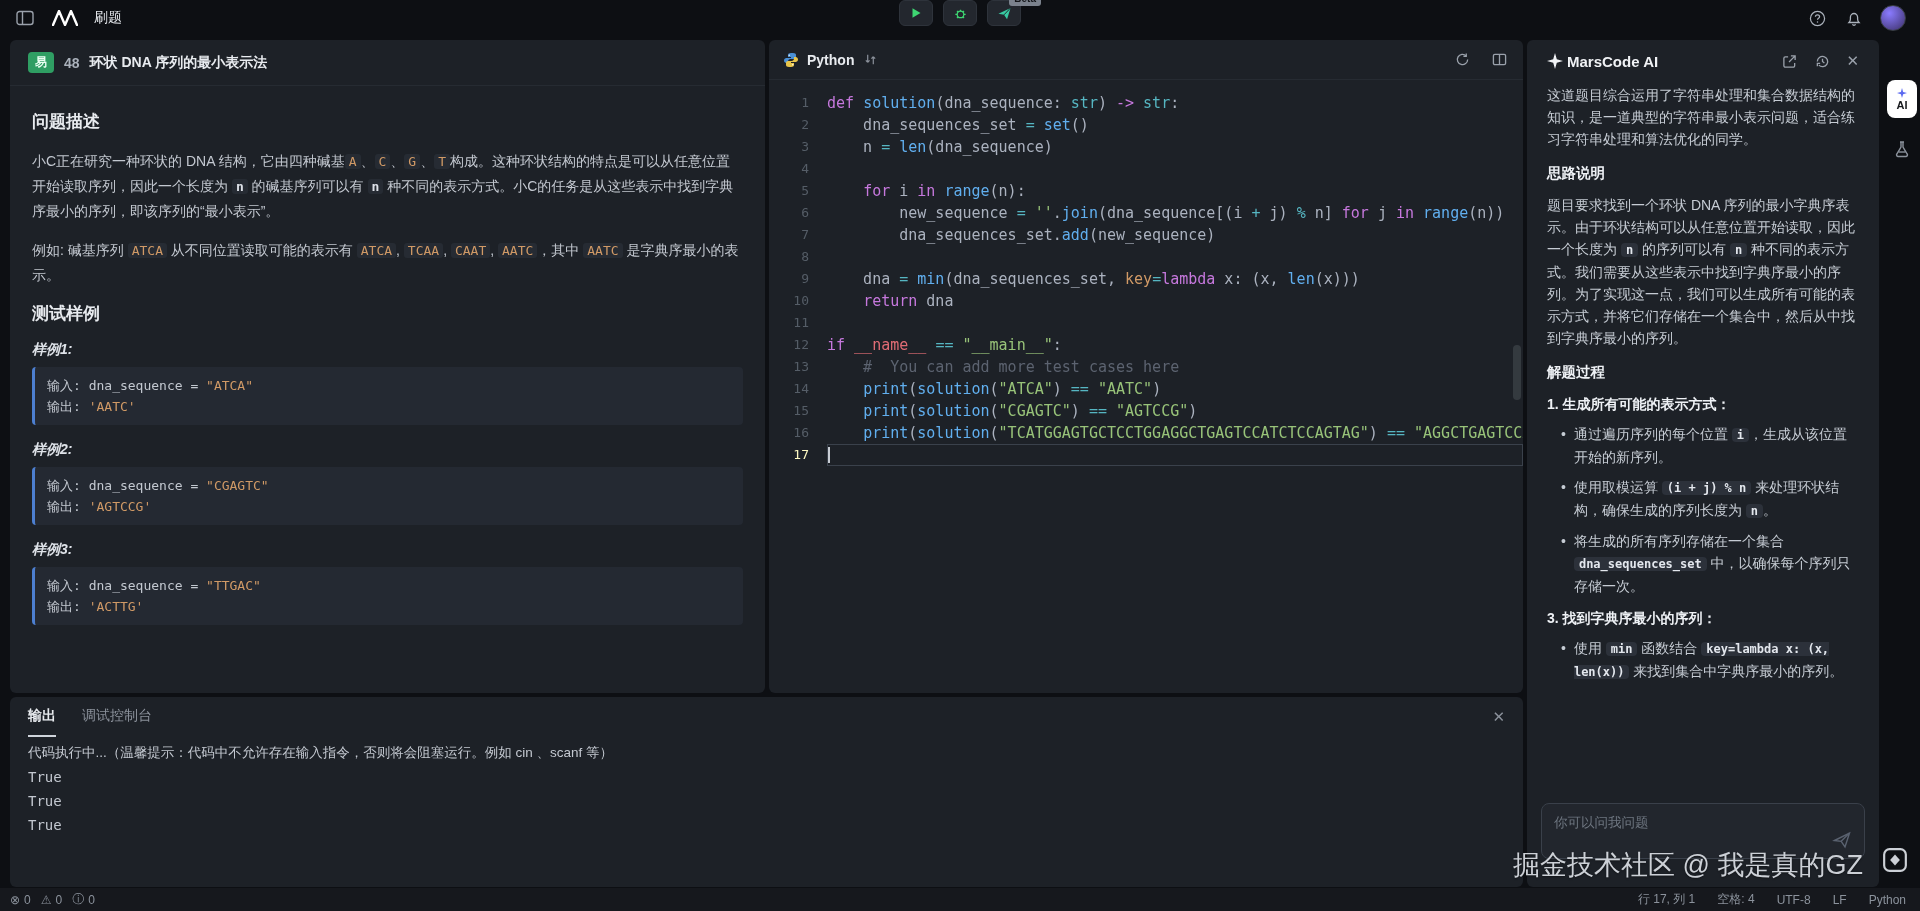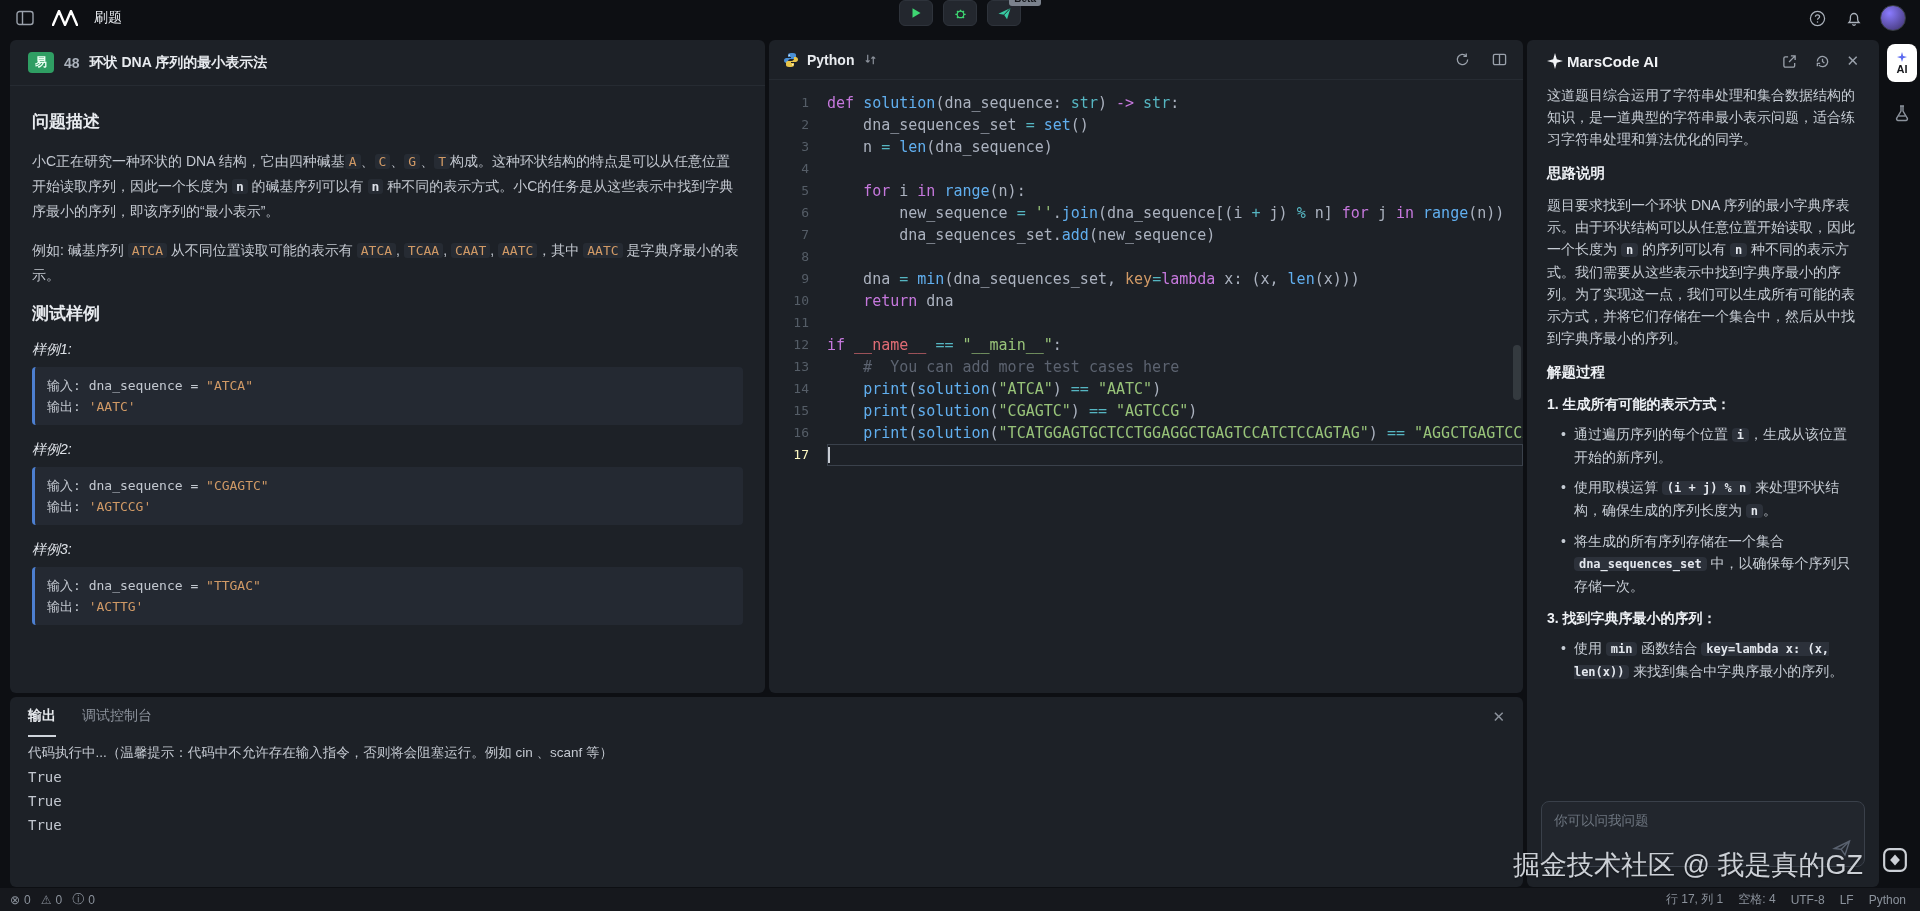--- a/index.html
+++ b/index.html
@@ -29,21 +29,21 @@
   
   .pheader{height:46px;display:flex;align-items:center;gap:10px;padding:0 18px;border-bottom:1px solid #262b32;}
   .badge-easy{background:#2f9e63;color:#eafff3;font-size:12px;padding:2px 7px;border-radius:4px;font-weight:bold;}
   .pnum{color:#aab1bb;font-size:14px;font-weight:bold;}
   .ptitle{color:#e8ebef;font-size:14px;font-weight:bold;}
   .pbody{padding:14px 22px;}
   .sec{font-size:17px;font-weight:bold;color:#e8ebef;margin:10px 0 16px;}
   .desc-p{font-size:14px;line-height:25px;color:#c3c8d0;margin-bottom:14px;}
   .chip-base{color:#d19a66;font-family:"DejaVu Sans Mono",monospace;font-size:13px;background:#262b33;padding:0 4px;border-radius:3px;}
   .chip-var{color:#dde1e8;font-family:"DejaVu Sans Mono",monospace;font-size:13px;background:#262b33;padding:0 4px;border-radius:3px;font-weight:bold;}
-  .sample-label{font-size:14px;font-style:italic;font-weight:normal;color:#dfe3e9;margin:16px 0 8px;}
+  .sample-label{font-size:14px;font-style:italic;font-weight:bold;color:#dfe3e9;margin:16px 0 8px;}
   .sample-box{background:#242932;border-left:3px solid #4d7fd0;border-radius:4px;padding:8px 12px;font-family:"DejaVu Sans Mono",monospace;font-size:13px;line-height:21px;color:#c3c8d0;}
   .sval{color:#d19a66;}
 
   
   .etabbar{height:40px;display:flex;align-items:center;padding:0 14px;border-bottom:1px solid #262b32;}
   .etab-label{font-weight:bold;font-size:14px;color:#e8ebef;margin:0 8px;}
   .etab-actions{margin-left:auto;display:flex;gap:18px;align-items:center;}
   .editor{position:relative;font-family:"DejaVu Sans Mono",monospace;font-size:15px;padding-top:12px;height:612px;}
   .row{display:flex;height:22px;line-height:22px;white-space:pre;}
   .gut{width:58px;text-align:right;padding-right:18px;color:#555d67;flex:none;font-size:13px;}
@@ -68,36 +68,36 @@
   .atitle{font-weight:bold;font-size:15px;color:#f0f2f5;}
   .aactions{margin-left:auto;display:flex;gap:14px;align-items:center;}
   .aclose{color:#9aa1ab;font-size:15px;}
   .abody{padding:2px 20px 0;font-size:14px;line-height:22px;color:#c6ccd4;height:660px;overflow:hidden;}
   .ap{margin-bottom:12px;}
   .ah{font-weight:bold;color:#eef1f5;font-size:14.5px;margin:8px 0 10px;}
   .anum{font-weight:bold;color:#eef1f5;margin:10px 0 8px;}
   .ali{display:flex;gap:8px;margin:0 0 8px 14px;}
   .ali .bullet{flex:none;}
   .chip{font-family:"DejaVu Sans Mono",monospace;font-size:12px;font-weight:bold;background:#2c313a;border-radius:4px;padding:0 5px;color:#e3e7ed;}
-  .ainput{position:absolute;left:14px;right:14px;bottom:20px;height:66px;background:#22262d;border:1px solid #3a404a;border-radius:8px;padding:10px 12px;}
+  .ainput{position:absolute;left:14px;right:14px;bottom:28px;height:56px;background:#22262d;border:1px solid #3a404a;border-radius:8px;padding:10px 12px;}
   .ainput textarea{width:100%;height:100%;background:transparent;border:none;resize:none;color:#dfe3e9;font-size:13.5px;outline:none;font-family:"Liberation Sans",sans-serif;}
   .ainput textarea::placeholder{color:#6e7680;}
   .send{position:absolute;right:10px;bottom:6px;}
 
   
   .strip{position:absolute;left:1884px;top:44px;width:36px;display:flex;flex-direction:column;align-items:center;gap:20px;}
-  .ai-fab{width:30px;height:38px;background:#ffffff;border-radius:8px;display:flex;flex-direction:column;align-items:center;justify-content:center;gap:1px;cursor:pointer;}
+  .ai-fab{width:30px;height:38px;background:#ffffff;border-radius:8px;display:flex;flex-direction:column;align-items:center;justify-content:center;gap:1px;cursor:pointer;margin-top:36px;}
   .ai-fab-label{font-size:11px;font-weight:bold;color:#15171b;line-height:12px;}
 
   
   .statusbar{position:absolute;left:0;right:0;top:888px;height:23px;background:#16181d;display:flex;align-items:center;padding:0 14px 0 10px;font-size:12px;color:#8b929c;}
   .sb-left{display:flex;gap:10px;align-items:center;}
   .sb-item{display:flex;gap:4px;align-items:center;cursor:pointer;}
   .sb-ic{font-size:12px;}
-  .sb-right{margin-left:auto;display:flex;gap:15px;align-items:center;}
+  .sb-right{margin-left:auto;display:flex;gap:22px;align-items:center;}
   .sb-right span{cursor:pointer;}
 
   
   .watermark{position:absolute;right:12px;bottom:28px;display:flex;align-items:flex-start;gap:19px;font-size:27px;color:#ccd0d6;z-index:50;text-shadow:0 1px 2px rgba(0,0,0,.4);}
 </style>
 </head>
 <body>
 
 <div class="topbar">
   <div class="tb-left">

